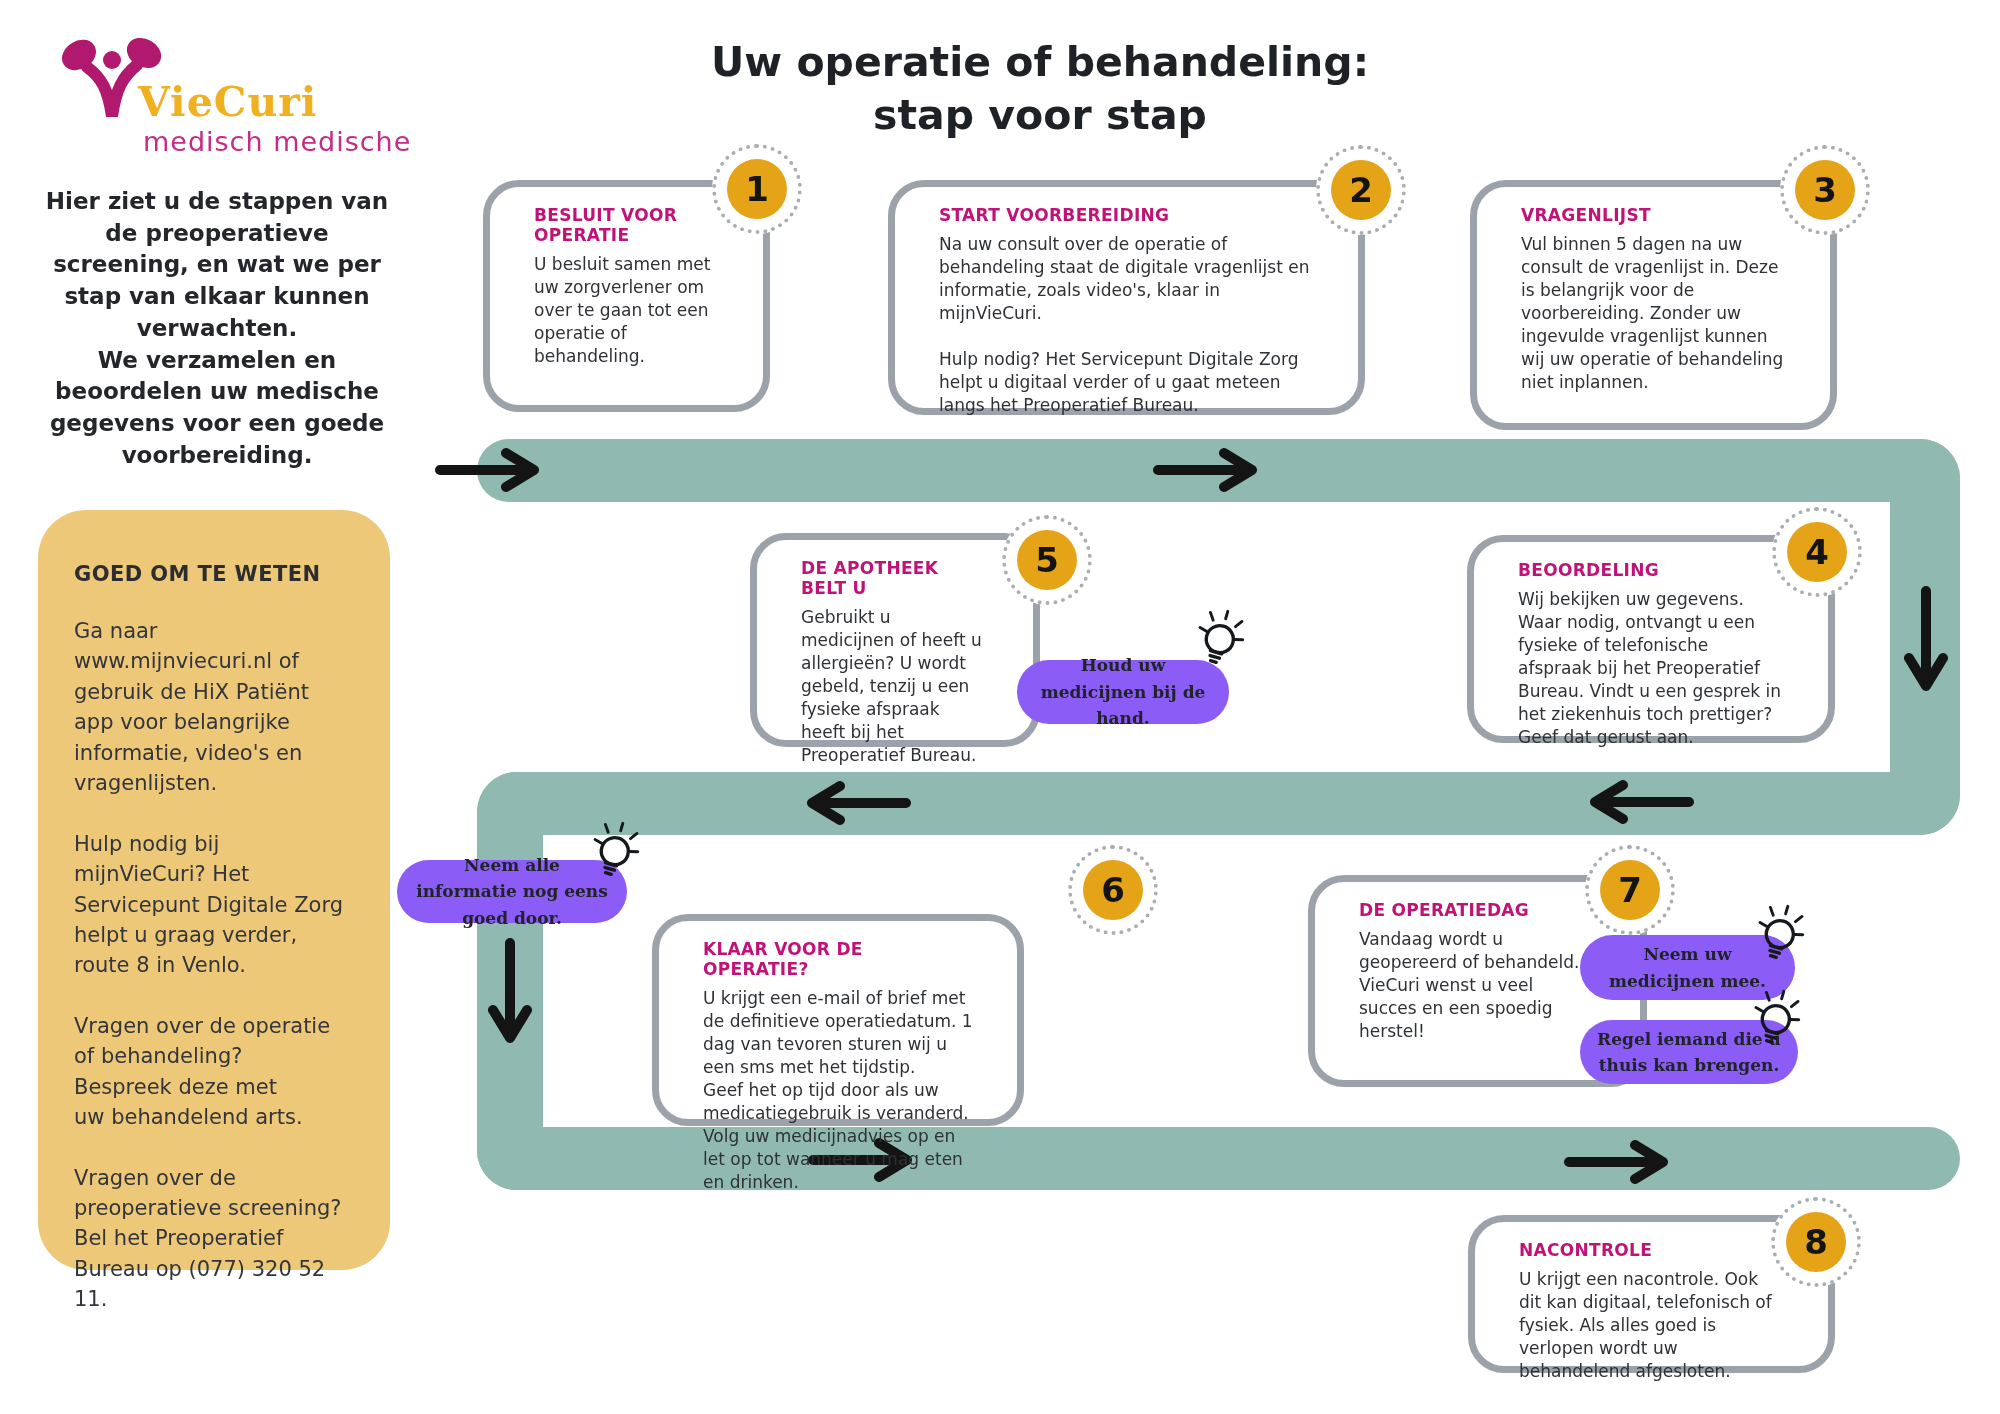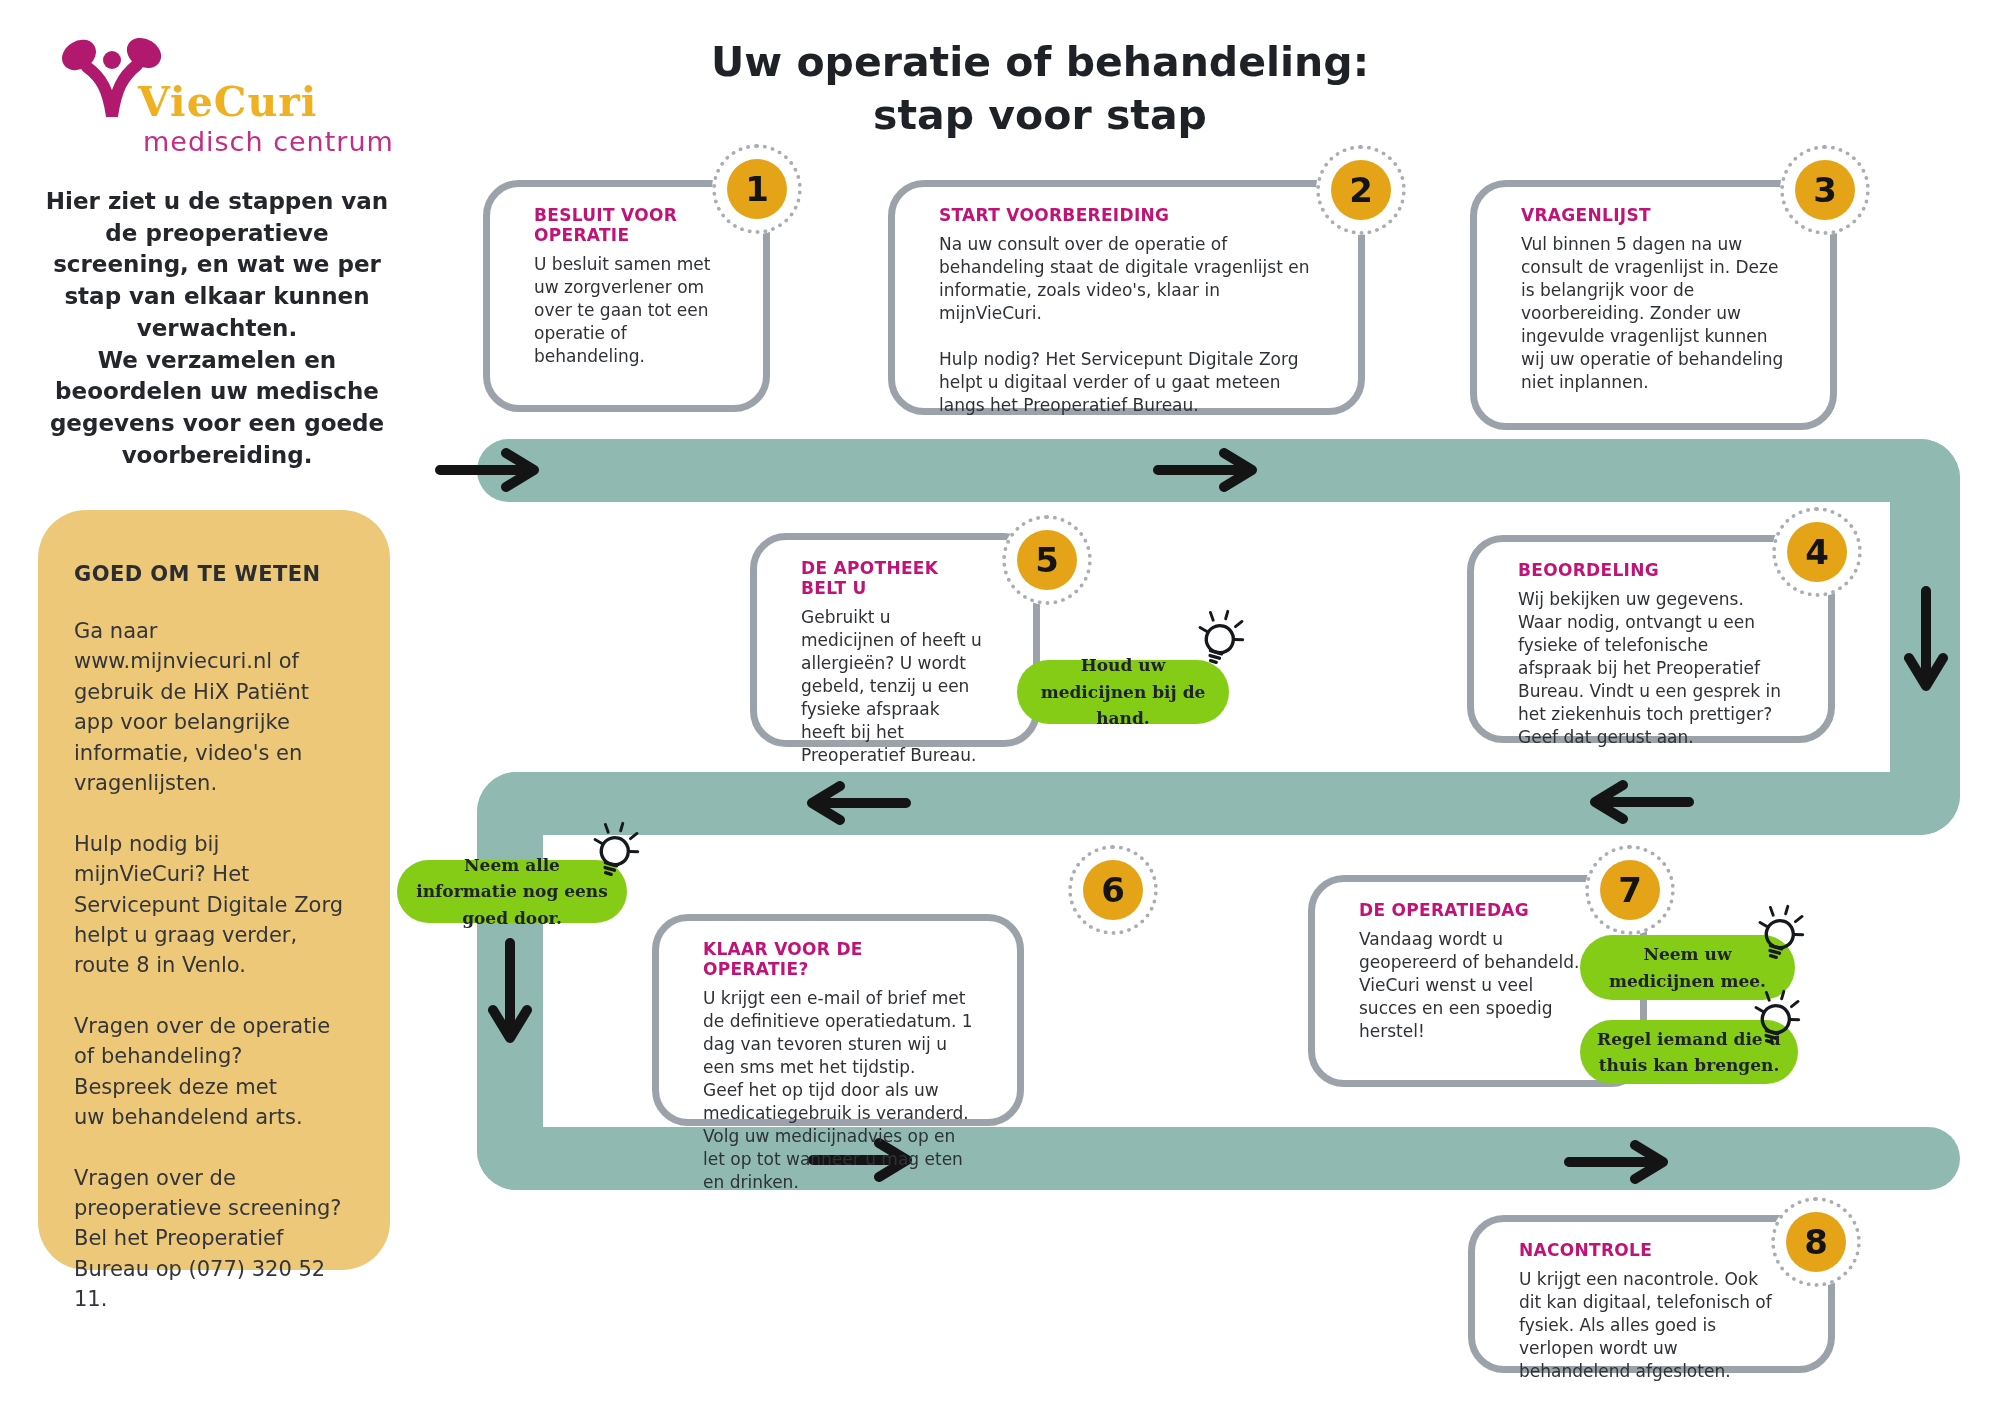--- a/index.html
+++ b/index.html
@@ -43,40 +43,40 @@
   .step-body{font-size:17px;line-height:1.35;color:#2e3135;margin:0;white-space:pre-line;}
 
   
   .badge{position:absolute;width:90px;height:90px;border-radius:50%;background:#fff;
          border:4px dotted #a8aeb4;box-sizing:border-box;display:flex;align-items:center;
          justify-content:center;z-index:4;}
   .badge-core{width:60px;height:60px;border-radius:50%;background:#e5a417;display:flex;
               align-items:center;justify-content:center;font-size:34px;font-weight:bold;color:#141414;}
 
   
-  .pill{position:absolute;background:#84cc16;border-radius:34px;display:flex;align-items:center;
+  .pill{position:absolute;background:#8b5cf6;border-radius:34px;display:flex;align-items:center;
         justify-content:center;text-align:center;z-index:5;box-sizing:border-box;padding:8px 16px;
         font-family:"DejaVu Serif","Liberation Serif",serif;font-weight:bold;font-size:17px;
         line-height:1.55;color:#20242a;}
   .bulb{position:absolute;z-index:6;}
   .bulb .stroke{stroke:#15181c;stroke-linecap:round;fill:none;}
 </style>
 </head>
 <body>
 
 <div class="canvas">
 
   <svg class="logo-mark" viewBox="0 0 110 100">
     <ellipse cx="23" cy="21" rx="18" ry="14" fill="#b0196e" transform="rotate(-32 23 21)"></ellipse>
     <ellipse cx="88" cy="19" rx="18" ry="14" fill="#b0196e" transform="rotate(30 88 19)"></ellipse>
     <circle cx="56" cy="26" r="9" fill="#b0196e"></circle>
     <path d="M31 33 C46 44 52 56 56 82 C60 56 66 43 81 31" stroke="#b0196e" stroke-width="12" fill="none" stroke-linecap="round"></path>
   </svg>
   <div class="brand">VieCuri</div>
-  <div class="tagline">medisch centrum</div>
+  <div class="tagline">medisch medische</div>
 
   <div class="page-title">Uw operatie of behandeling:
 stap voor stap</div>
   <div class="intro">Hier ziet u de stappen van de preoperatieve screening, en wat we per stap van elkaar kunnen verwachten.
 We verzamelen en beoordelen uw medische gegevens voor een goede voorbereiding.</div>
 
   <div class="side-box">
     <p class="side-heading">GOED OM TE WETEN</p>
     <p class="side-p">Ga naar www.mijnviecuri.nl of gebruik de HiX Patiënt app voor belangrijke informatie, video's en vragenlijsten.</p>
     <p class="side-p">Hulp nodig bij mijnVieCuri? Het Servicepunt Digitale Zorg helpt u graag verder, route 8 in Venlo.</p>

